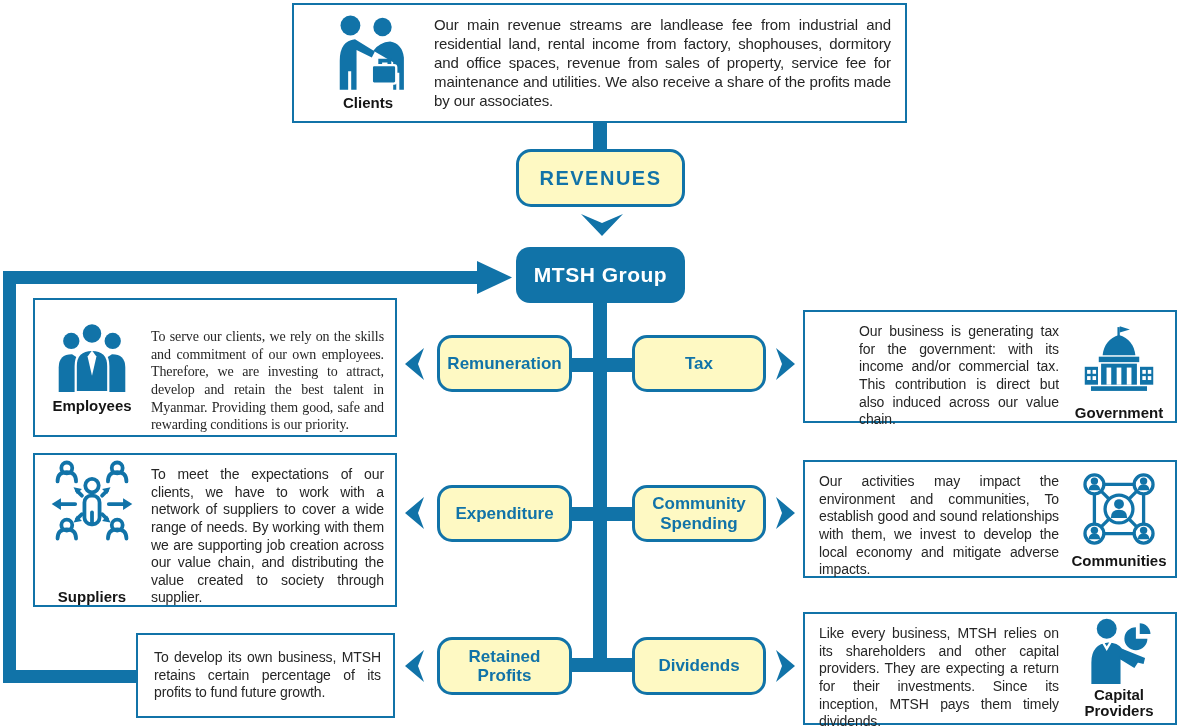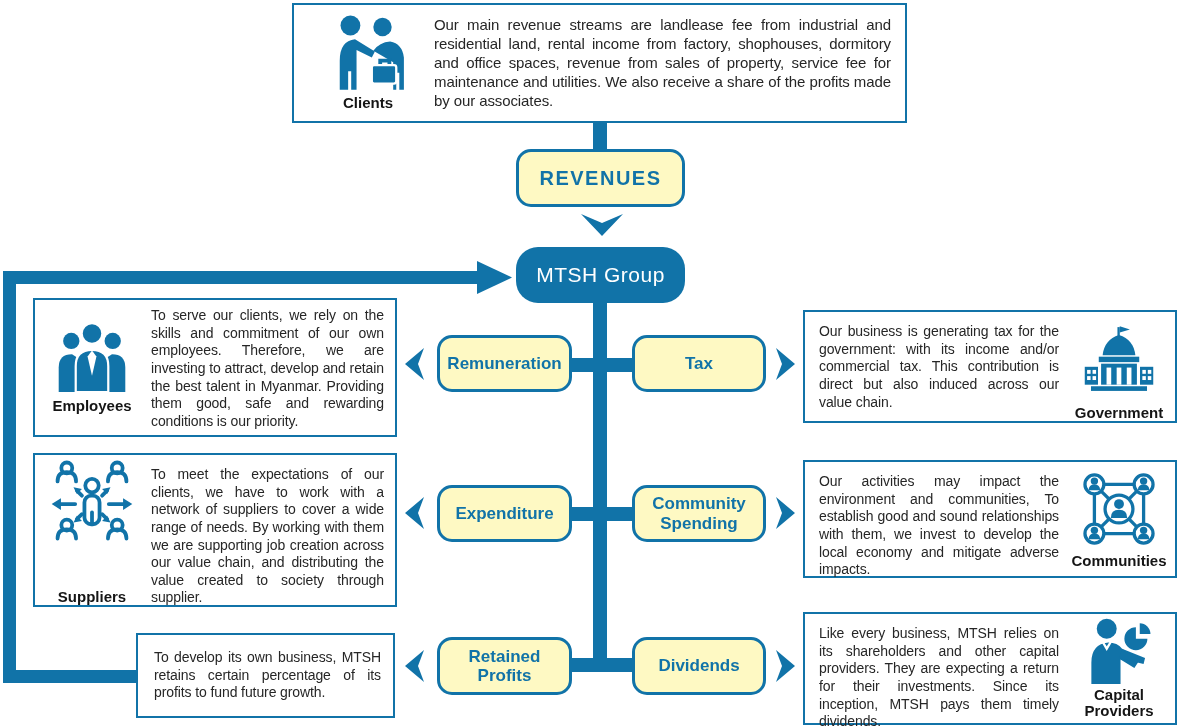--- a/index.html
+++ b/index.html
@@ -12,22 +12,22 @@
   .box-text{font-size:14px;line-height:1.26;color:#262626;text-align:justify;
             letter-spacing:-0.1px;}
   .icon-col{display:flex;flex-direction:column;align-items:center;justify-content:center;}
   .icon-label{font-weight:bold;color:#151515;font-size:15px;text-align:center;
               line-height:1.08;margin-top:3px;}
   .pill{position:absolute;background:#fef9c3;border:3px solid #1173a8;border-radius:15px;
         display:flex;align-items:center;justify-content:center;color:#1173a8;
         font-weight:bold;box-sizing:border-box;text-align:center;padding:0 8px;}
   .revenues{font-size:20px;letter-spacing:1.5px;}
   .flow-pill{font-size:17px;line-height:1.12;}
-  .mtsh{position:absolute;background:#1173a8;border-radius:22px;color:#ffffff;
-        font-weight:normal;font-size:21px;display:flex;align-items:center;
+  .mtsh{position:absolute;background:#1173a8;border-radius:14px;color:#ffffff;
+        font-weight:bold;font-size:21px;display:flex;align-items:center;
         justify-content:center;letter-spacing:0.5px;}
 </style>
 </head>
 <body>
 
 <div class="canvas">
 
   <div class="line" style="left:3px;top:271px;width:13px;height:412px;"></div>
   <div class="line" style="left:3px;top:271px;width:474px;height:13px;"></div>
   <svg class="abs" style="left:477px;top:261px;" width="35" height="33" viewBox="0 0 35 33">
@@ -100,21 +100,21 @@
           <circle cx="78" cy="27" r="11"></circle>
           <path d="M5,96 V63 Q5,45 23,45 L34,52 V96 Z"></path>
           <path d="M95,96 V63 Q95,45 77,45 L66,52 V96 Z"></path>
         </g>
         <circle cx="50" cy="17" r="14" fill="#1173a8" stroke="#ffffff" stroke-width="3"></circle>
         <path d="M28,96 V61 Q28,39 50,39 Q72,39 72,61 V96 Z" fill="#1173a8" stroke="#ffffff" stroke-width="3"></path>
         <path d="M50,40 l6,8 -6,26 -6,-26 z" fill="#ffffff"></path>
       </svg>
       <div class="icon-label">Employees</div>
     </div>
-    <div class="box-text" style="flex:1;padding:7px 11px 8px 2px;">To serve our clients, we rely on the skills and commitment of our own employees. Therefore, we are investing to attract, develop and retain the best talent in Myanmar. Providing them good, safe and rewarding conditions is our priority.</div>
+    <div class="box-text" style="flex:1;padding:28px 11px 8px 2px;font-family:Liberation Serif, serif;">To serve our clients, we rely on the skills and commitment of our own employees. Therefore, we are investing to attract, develop and retain the best talent in Myanmar. Providing them good, safe and rewarding conditions is our priority.</div>
   </div>
 
   <div class="info-box" style="left:33px;top:453px;width:364px;height:154px;">
     <div class="icon-col" style="width:114px;flex:0 0 114px;gap:36px;">
       <svg width="84" height="98" viewBox="0 0 100 100">
         <g stroke="#1173a8" stroke-width="4.5" fill="none" stroke-linecap="round">
           <circle cx="50" cy="30" r="8"></circle>
           <rect x="41" y="42" width="18" height="34" rx="8"></rect>
           <line x1="50" y1="62" x2="50" y2="75"></line>
           <circle cx="20" cy="9" r="6.5"></circle>
@@ -144,21 +144,21 @@
       <div class="icon-label">Suppliers</div>
     </div>
     <div class="box-text" style="flex:1;padding:11px 11px 8px 2px;">To meet the expectations of our clients, we have to work with a network of suppliers to cover a wide range of needs. By working with them we are supporting job creation across our value chain, and distributing the value created to society through supplier.</div>
   </div>
 
   <div class="info-box" style="left:136px;top:633px;width:259px;height:85px;align-items:center;">
     <div class="box-text" style="flex:1;padding:6px 12px 6px 16px;">To develop its own business, MTSH retains certain percentage of its profits to fund future growth.</div>
   </div>
 
   <div class="info-box" style="left:803px;top:310px;width:374px;height:113px;">
-    <div class="box-text" style="flex:1;padding:11px 4px 8px 14px;">Our business is generating tax for the government: with its income and/or commercial tax. This contribution is direct but also induced across our value chain.</div>
+    <div class="box-text" style="flex:1;padding:11px 4px 8px 14px;margin-left:40px;">Our business is generating tax for the government: with its income and/or commercial tax. This contribution is direct but also induced across our value chain.</div>
     <div class="icon-col" style="width:112px;flex:0 0 112px;margin-top:12px;">
       <svg width="82" height="80" viewBox="0 0 100 100">
         <g fill="#1173a8">
           <rect x="48" y="4" width="3" height="13"></rect>
           <polygon points="51,3 64,7 51,11"></polygon>
           <path d="M50,14 Q31,20 29,40 H71 Q69,20 50,14 Z"></path>
           <rect x="24" y="42" width="52" height="7"></rect>
           <rect x="27" y="51" width="46" height="27"></rect>
           <rect x="6" y="55" width="17" height="23"></rect>
           <rect x="77" y="55" width="17" height="23"></rect>

